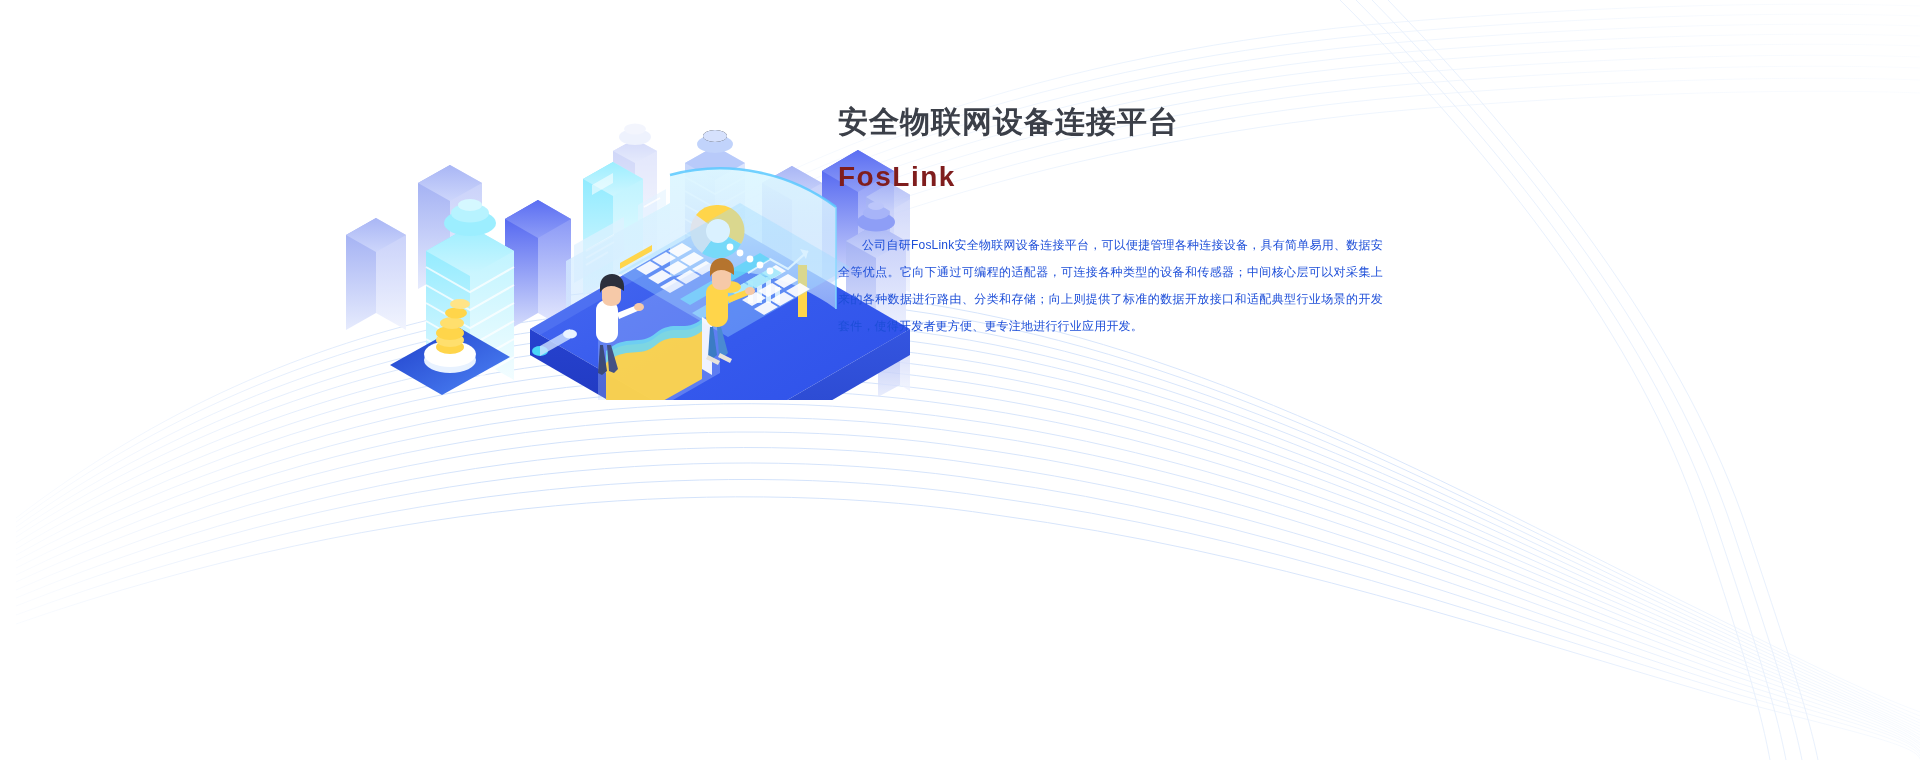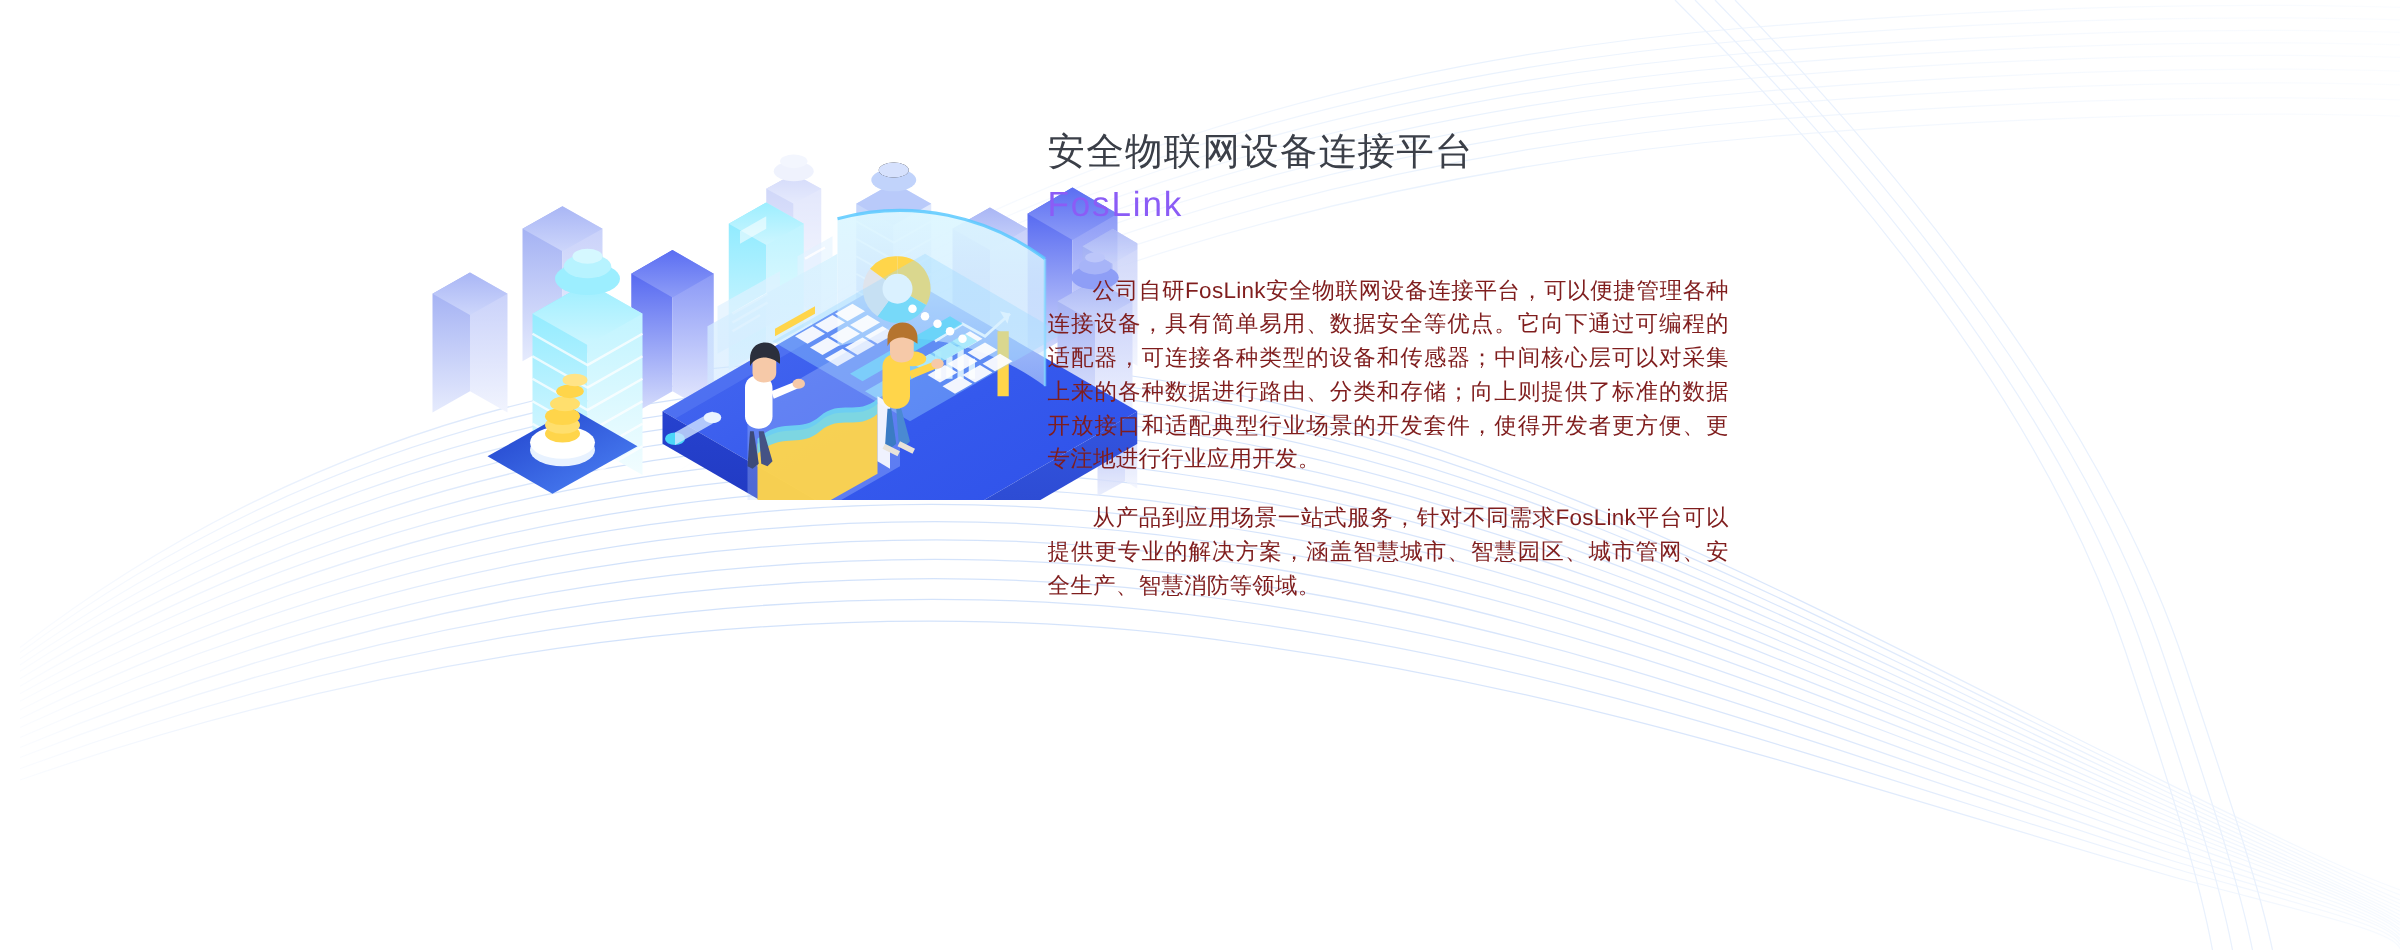--- a/index.html
+++ b/index.html
@@ -34,38 +34,38 @@
 
   
   .content {
     position:absolute;
     left:838px; top:104px;
     width:740px;
     z-index:3;
   }
   .page-title {
     font-size:30px;
-    font-weight:normal;
+    font-weight:bold;
     color:#3b3f48;
     letter-spacing:1px;
     line-height:1.2;
   }
   .page-subtitle {
     font-size:28px;
-    font-weight:400;
-    color:#8b5cf6;
+    font-weight:700;
+    color:#7f1d1d;
     letter-spacing:1.5px;
     line-height:1.25;
-    margin-top:6px;
+    margin-top:19px;
   }
   .body-copy { margin-top:38px; }
   .body-copy p {
-    font-size:18px;
+    font-size:12px;
     line-height:27px;
-    color:#7f1d1d;
+    color:#1d4ed8;
     text-indent:2em;
     text-align:justify;
     width:545px;
     margin-bottom:20px;
     letter-spacing:0.2px;
   }
   .body-copy p:last-child { margin-bottom:0; }
 </style>
 </head>
 <body>
@@ -456,17 +456,16 @@
       <path d="M390,298 L402,304 L400,308 L388,302 Z" fill="#e8e3da"></path>
     </g>
   </svg>
 
   <div class="content">
     <h1 class="page-title">安全物联网设备连接平台</h1>
     <div class="page-subtitle">FosLink</div>
 
     <div class="body-copy">
       <p>公司自研FosLink安全物联网设备连接平台，可以便捷管理各种连接设备，具有简单易用、数据安全等优点。它向下通过可编程的适配器，可连接各种类型的设备和传感器；中间核心层可以对采集上来的各种数据进行路由、分类和存储；向上则提供了标准的数据开放接口和适配典型行业场景的开发套件，使得开发者更方便、更专注地进行行业应用开发。</p>
-      <p>从产品到应用场景一站式服务，针对不同需求FosLink平台可以提供更专业的解决方案，涵盖智慧城市、智慧园区、城市管网、安全生产、智慧消防等领域。</p>
     </div>
   </div>
 
 </div>
 
 </body></html>

